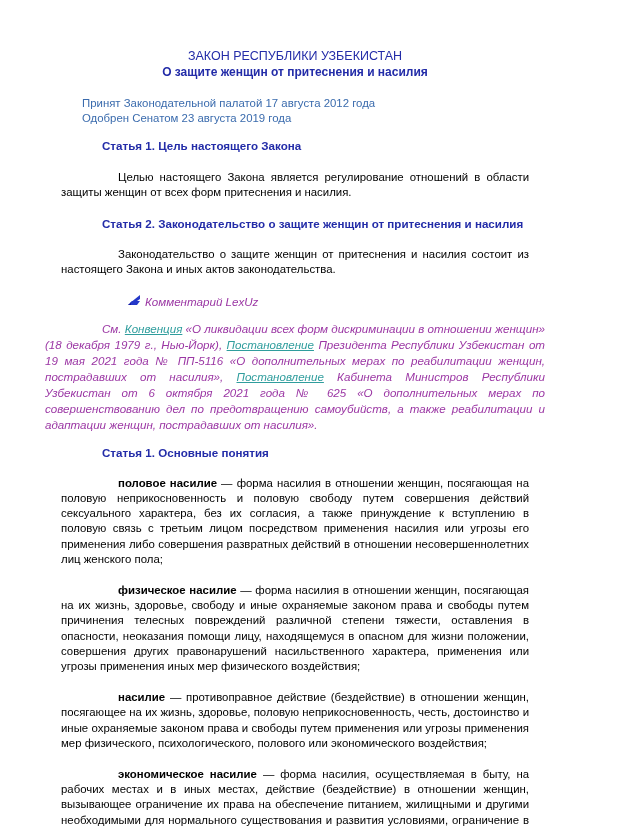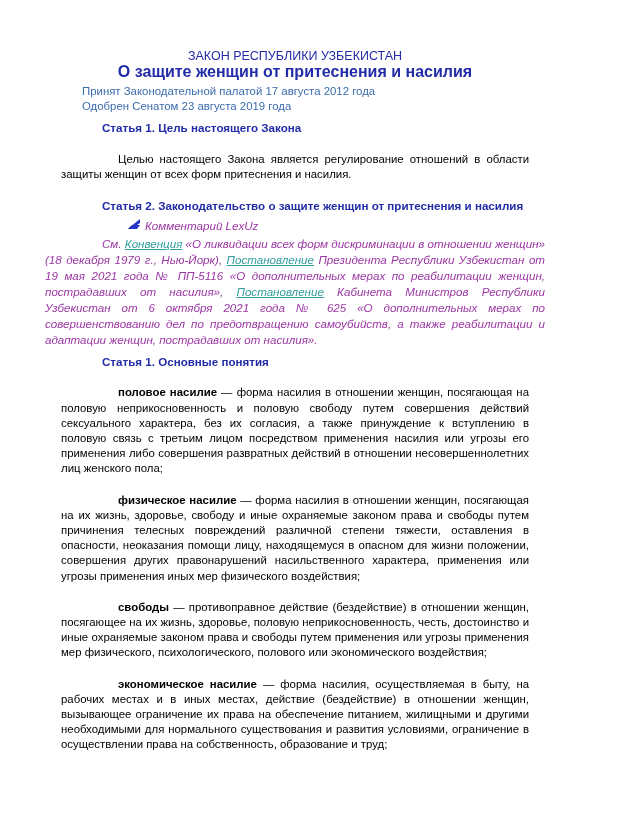--- a/index.html
+++ b/index.html
@@ -19,37 +19,37 @@
     text-align: center;
     color: #232ca8;
     font-size: 12.5px;
     line-height: 16px;
     margin: 0;
   }
   .doc-subtitle {
     text-align: center;
     color: #232ca8;
     font-weight: bold;
-    font-size: 16px;
+    font-size: 12px;
     line-height: 16px;
-    margin: 0 0 4px 0;
+    margin: 0 0 16px 0;
   }
   .meta-line {
     color: #3a6bad;
     font-size: 11.4px;
     line-height: 15.2px;
     margin: 0 0 0 37px;
   }
   .article-heading {
     color: #232ca8;
     font-weight: bold;
     font-size: 11.6px;
     line-height: 15.2px;
     text-indent: 57px;
-    margin: 6px 0 3px 0;
+    margin: 12px 0 3px 0;
   }
   .para {
     font-size: 11.4px;
     line-height: 15.2px;
     text-align: justify;
     text-indent: 57px;
     margin: 16px;
   }
   .term { font-weight: bold; }
   .comment-label-row {
@@ -64,21 +64,21 @@
     text-align: right;
   }
   .lexuz-icon { flex: 0 0 auto; display: inline-block; }
   .comment-para {
     color: #9b37a4;
     font-style: italic;
     font-size: 11.6px;
     line-height: 16px;
     text-align: justify;
     text-indent: 57px;
-    margin: 3px 0 3px 0;
+    margin: 12px 0 3px 0;
   }
   .lex-link {
     color: #2f9d9d;
     text-decoration: underline;
     cursor: pointer;
   }
 </style>
 </head>
 <body>
 
@@ -87,37 +87,38 @@
   <p class="doc-title">ЗАКОН РЕСПУБЛИКИ УЗБЕКИСТАН</p>
   <p class="doc-subtitle">О защите женщин от притеснения и насилия</p>
 
   <p class="meta-line">Принят Законодательной палатой 17 августа 2012 года</p>
   <p class="meta-line">Одобрен Сенатом 23 августа 2019 года</p>
 
   <p class="article-heading">Статья 1. Цель настоящего Закона</p>
   <p class="para">Целью настоящего Закона является регулирование отношений в области защиты женщин от всех форм притеснения и насилия.</p>
 
   <p class="article-heading">Статья 2. Законодательство о защите женщин от притеснения и насилия</p>
+  <p class="para">Законодательство о защите женщин от притеснения и насилия состоит из настоящего Закона и иных актов законодательства.</p>
 
   <div class="comment-label-row">
     <span class="lexuz-icon">
       <svg width="13" height="11" viewBox="0 0 13 11" aria-hidden="true">
         <polygon points="0,10 9,10 12,6 4,6" fill="#2438c8"></polygon>
         <polygon points="2,8 12,0 12,4 6,8" fill="#2438c8"></polygon>
         <polygon points="0,10 3,10 3,8" fill="#16199a"></polygon>
       </svg>
     </span>
     <span>Комментарий LexUz</span>
   </div>
 
   <p class="comment-para"><span>См. </span><span class="lex-link">Конвенция</span><span> «О ликвидации всех форм дискриминации в отношении женщин» (18 декабря 1979 г., Нью-Йорк), </span><span class="lex-link">Постановление</span><span> Президента Республики Узбекистан от 19 мая 2021 года № ПП-5116 «О дополнительных мерах по реабилитации женщин, пострадавших от насилия», </span><span class="lex-link">Постановление</span><span> Кабинета Министров Республики Узбекистан от 6 октября 2021 года № 625 «О дополнительных мерах по совершенствованию дел по предотвращению самоубийств, а также реабилитации и адаптации женщин, пострадавших от насилия».</span></p>
 
   <p class="article-heading">Статья 1. Основные понятия</p>
 
   <p class="para"><span class="term">половое насилие</span><span> — форма насилия в отношении женщин, посягающая на половую неприкосновенность и половую свободу путем совершения действий сексуального характера, без их согласия, а также принуждение к вступлению в половую связь с третьим лицом посредством применения насилия или угрозы его применения либо совершения развратных действий в отношении несовершеннолетних лиц женского пола;</span></p>
 
   <p class="para"><span class="term">физическое насилие</span><span> — форма насилия в отношении женщин, посягающая на их жизнь, здоровье, свободу и иные охраняемые законом права и свободы путем причинения телесных повреждений различной степени тяжести, оставления в опасности, неоказания помощи лицу, находящемуся в опасном для жизни положении, совершения других правонарушений насильственного характера, применения или угрозы применения иных мер физического воздействия;</span></p>
 
-  <p class="para"><span class="term">свободы</span><span> — противоправное действие (бездействие) в отношении женщин, посягающее на их жизнь, здоровье, половую неприкосновенность, честь, достоинство и иные охраняемые законом права и свободы путем применения или угрозы применения мер физического, психологического, полового или экономического воздействия;</span></p>
+  <p class="para"><span class="term">насилие</span><span> — противоправное действие (бездействие) в отношении женщин, посягающее на их жизнь, здоровье, половую неприкосновенность, честь, достоинство и иные охраняемые законом права и свободы путем применения или угрозы применения мер физического, психологического, полового или экономического воздействия;</span></p>
 
   <p class="para"><span class="term">экономическое насилие</span><span> — форма насилия, осуществляемая в быту, на рабочих местах и в иных местах, действие (бездействие) в отношении женщин, вызывающее ограничение их права на обеспечение питанием, жилищными и другими необходимыми для нормального существования и развития условиями, ограничение в осуществлении права на собственность, образование и труд;</span></p>
 
 </div>
 
 </body></html>

